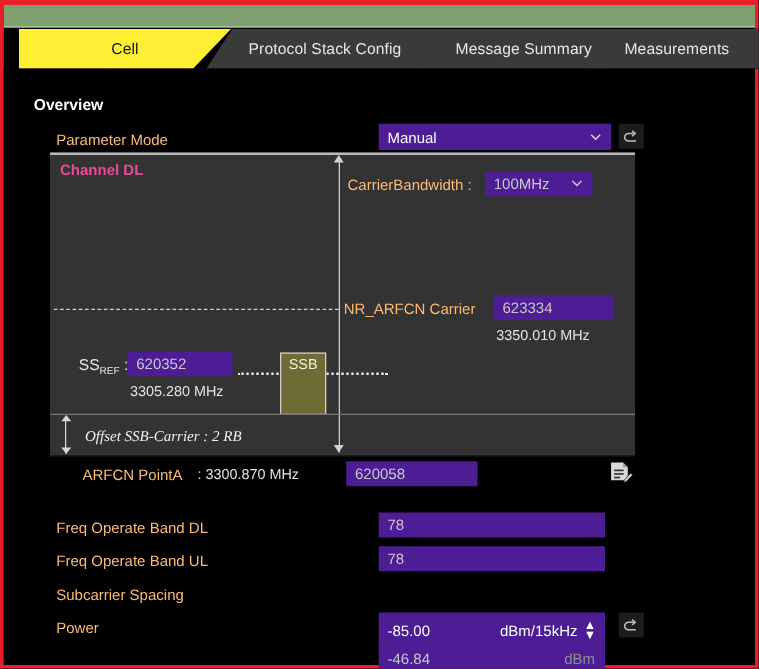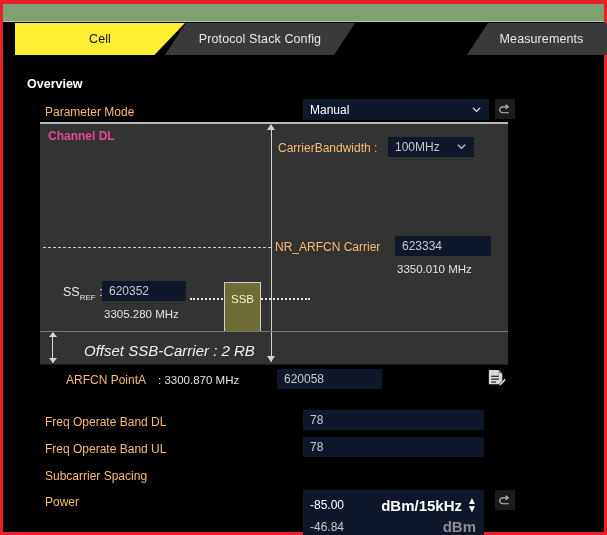--- a/index.html
+++ b/index.html
@@ -56,37 +56,37 @@
   }
   .section-title {
     position: absolute; left: 24px; top: 22px;
     font-size: 12.5px; font-weight: bold; color: #ffffff;
   }
 
   .lbl { font-size: 12px; color: #fdba74; }
 
   
   .field {
-    background: #0f172a;
+    background: #4c1d95;
     border: none;
     color: #c9c9c9;
     font-size: 12px;
     display: flex; align-items: center;
     padding: 0 7px;
     position: absolute;
   }
   .field.enabled { color: #ffffff; }
   .field .chev {
     position: absolute; right: 8px; top: 50%;
     transform: translateY(-55%);
     width: 9px; height: 9px;
   }
   .field .unit {
     position: absolute; right: 22px;
-    font-size: 15px; color: #ffffff; font-weight: bold;
+    font-size: 12px; color: #ffffff;
   }
   .field .unit.dim { color: #8e8e8e; right: 8px; }
   .spin {
     position: absolute; right: 7px; top: 50%;
     transform: translateY(-50%);
     font-size: 10px; line-height: 8px; color: #fff;
     display: flex; flex-direction: column; align-items: center;
   }
   .resetbtn {
     position: absolute;
@@ -138,35 +138,35 @@
 
   .ssb {
     position: absolute;
     left: 184px; top: 158px;
     width: 37px; height: 50px;
     background: #6c6c34;
     border: 1px solid #cfcfcf;
     color: #f0f0d8;
     font-size: 11.5px;
     display: flex; align-items: flex-start; justify-content: center;
-    padding-top: 10px;
+    padding-top: 3px;
   }
 
   .subdiv {
     position: absolute; left: 0px; top: 207px;
     width: 468px; height: 0;
     border-top: 1px solid #777777;
   }
   .offsetrow {
     position: absolute; left: 0; top: 208px;
     width: 231px; height: 35px;
   }
   .offset-txt {
-    position: absolute; left: 44px; top: 10px;
-    font-size: 15px; font-style: italic; color: #f0f0f0;
+    position: absolute; left: 28px; top: 10px;
+    font-size: 12px; font-style: italic; color: #f0f0f0; font-family: Liberation Serif, serif;
   }
   .offset-arrow-line {
     position: absolute; left: 12px; top: 3px;
     width: 1px; height: 28px; background: #d8d8d8;
   }
   .oa-up, .oa-dn {
     position: absolute; left: 8.5px;
     width: 0; height: 0;
     border-left: 4px solid transparent;
     border-right: 4px solid transparent;
@@ -183,20 +183,23 @@
 <div id="app">
 
   <div class="green-strip"></div>
 
   <div class="tabbar">
     <div class="tab tab-cell active">
       <span>Cell</span>
     </div>
     <div class="tab tab-psc">
       <span>Protocol Stack Config</span>
+    </div>
+    <div class="tab tab-msg">
+      <span>Message Summary</span>
     </div>
     <div class="tab tab-meas">
       <span>Measurements</span>
     </div>
   </div>
 
   <div class="body">
 
     <div class="section-title">Overview</div>
 

